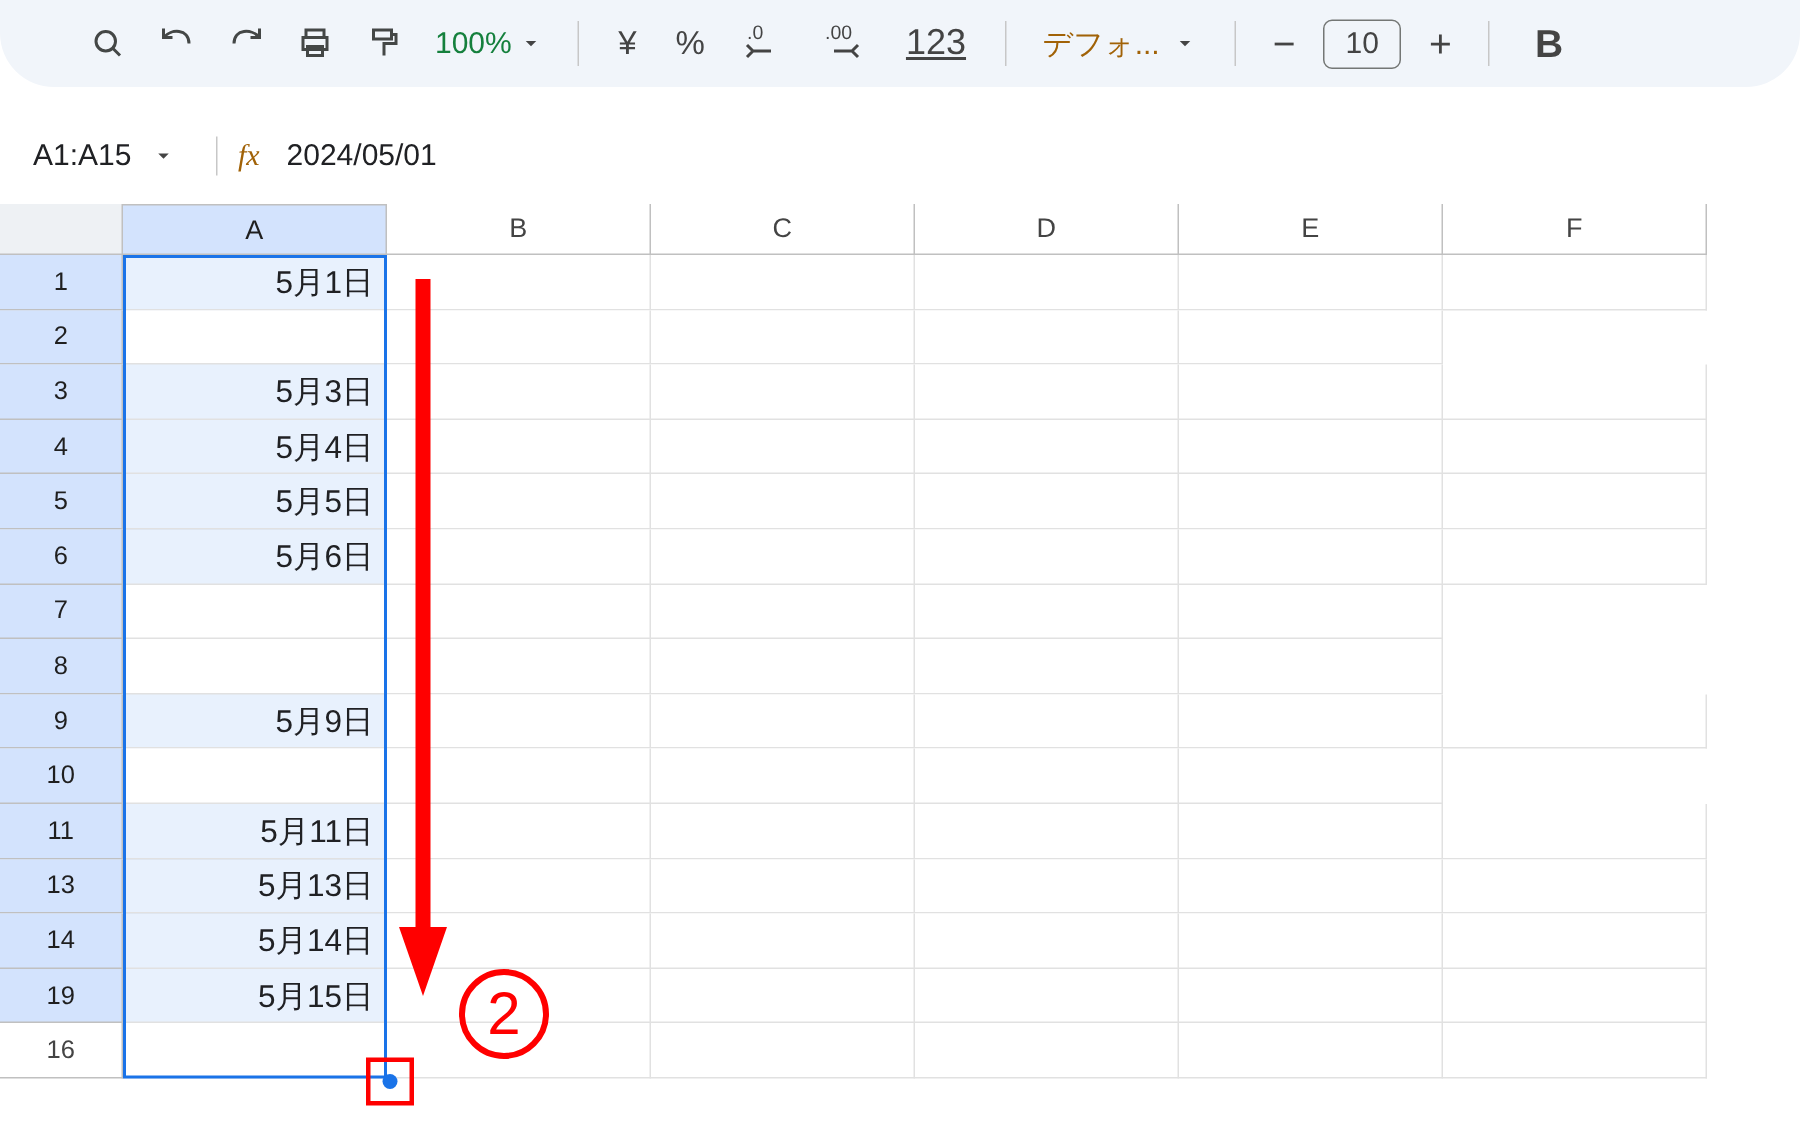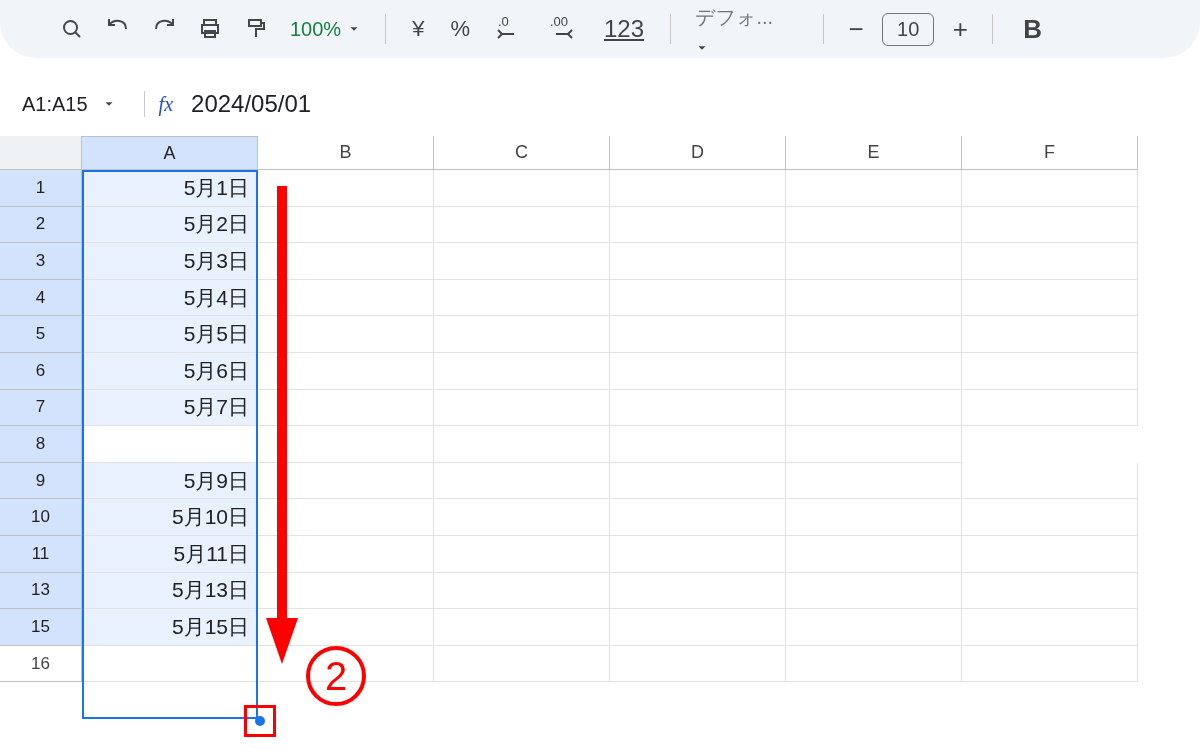--- a/index.html
+++ b/index.html
@@ -42,25 +42,24 @@
   }
   .zoom {
     display:flex; align-items:center; gap:6px;
     font-size:20px; color:#15803d;
     padding:0 8px;
     cursor:pointer;
   }
   .fmticon { font-size:22px; color:#444; padding:0 10px; cursor:pointer; }
   .fmticon svg { width:28px; height:28px; }
   .fontsel {
-    display:flex; gap:10px;
-    font-size:20px; color:#737373; cursor:pointer;
+    display:flex; align-items:center; gap:10px;
+    font-size:20px; color:#a16207; cursor:pointer;
     padding: 0 8px;
     min-width: 120px;
-    flex-direction: column;
   }
   .fontsize-group { display:flex; align-items:center; gap:10px; }
   .fontsize-box {
     border: 1.5px solid #747775;
     border-radius: 6px;
     padding: 4px 14px;
     font-size: 20px;
     min-width: 30px;
     text-align:center;
     cursor: text;
@@ -79,24 +78,24 @@
   .namebox {
     display:flex; align-items:center; gap:14px;
     font-size:20px;
     padding: 0 14px;
     min-width: 120px;
     cursor:pointer;
   }
   .vsep { width:1px; height:26px; background:#c7c7c7; margin:0 14px; }
   .fx {
     font-family: serif; font-style:italic;
-    font-size:20px; color:#1d4ed8;
+    font-size:20px; color:#a16207;
     padding-right:18px;
   }
-  .formula-val { font-size:24px; color:#202124; }
+  .formula-val { font-size:20px; color:#202124; }
 
   .grid-area {
     position: relative;
     margin-top: 8px;
   }
   .col-headers {
     display:flex;
     height: 34px;
   }
   .corner {
@@ -282,21 +281,20 @@
         <div class="rh">1</div>
         <div class="cell selected">5月1日</div>
         <div class="cell"></div>
         <div class="cell"></div>
         <div class="cell"></div>
         <div class="cell"></div>
         <div class="cell"></div>
       </div>
       <div class="row">
         <div class="rh">2</div>
-        <div class="cell selected">5月2日</div>
         <div class="cell"></div>
         <div class="cell"></div>
         <div class="cell"></div>
         <div class="cell"></div>
         <div class="cell"></div>
       </div>
       <div class="row">
         <div class="rh">3</div>
         <div class="cell selected">5月3日</div>
         <div class="cell"></div>
@@ -327,21 +325,20 @@
         <div class="rh">6</div>
         <div class="cell selected">5月6日</div>
         <div class="cell"></div>
         <div class="cell"></div>
         <div class="cell"></div>
         <div class="cell"></div>
         <div class="cell"></div>
       </div>
       <div class="row">
         <div class="rh">7</div>
-        <div class="cell selected">5月7日</div>
         <div class="cell"></div>
         <div class="cell"></div>
         <div class="cell"></div>
         <div class="cell"></div>
         <div class="cell"></div>
       </div>
       <div class="row">
         <div class="rh">8</div>
         <div class="cell"></div>
         <div class="cell"></div>
@@ -353,21 +350,20 @@
         <div class="rh">9</div>
         <div class="cell selected">5月9日</div>
         <div class="cell"></div>
         <div class="cell"></div>
         <div class="cell"></div>
         <div class="cell"></div>
         <div class="cell"></div>
       </div>
       <div class="row">
         <div class="rh">10</div>
-        <div class="cell selected">5月10日</div>
         <div class="cell"></div>
         <div class="cell"></div>
         <div class="cell"></div>
         <div class="cell"></div>
         <div class="cell"></div>
       </div>
       <div class="row">
         <div class="rh">11</div>
         <div class="cell selected">5月11日</div>
         <div class="cell"></div>
@@ -379,21 +375,30 @@
       <div class="row">
         <div class="rh">13</div>
         <div class="cell selected">5月13日</div>
         <div class="cell"></div>
         <div class="cell"></div>
         <div class="cell"></div>
         <div class="cell"></div>
         <div class="cell"></div>
       </div>
       <div class="row">
-        <div class="rh">15</div>
+        <div class="rh">14</div>
+        <div class="cell selected">5月14日</div>
+        <div class="cell"></div>
+        <div class="cell"></div>
+        <div class="cell"></div>
+        <div class="cell"></div>
+        <div class="cell"></div>
+      </div>
+      <div class="row">
+        <div class="rh">19</div>
         <div class="cell selected">5月15日</div>
         <div class="cell"></div>
         <div class="cell"></div>
         <div class="cell"></div>
         <div class="cell"></div>
         <div class="cell"></div>
       </div>
       <div class="row">
         <div class="rh unsel">16</div>
         <div class="cell"></div>

